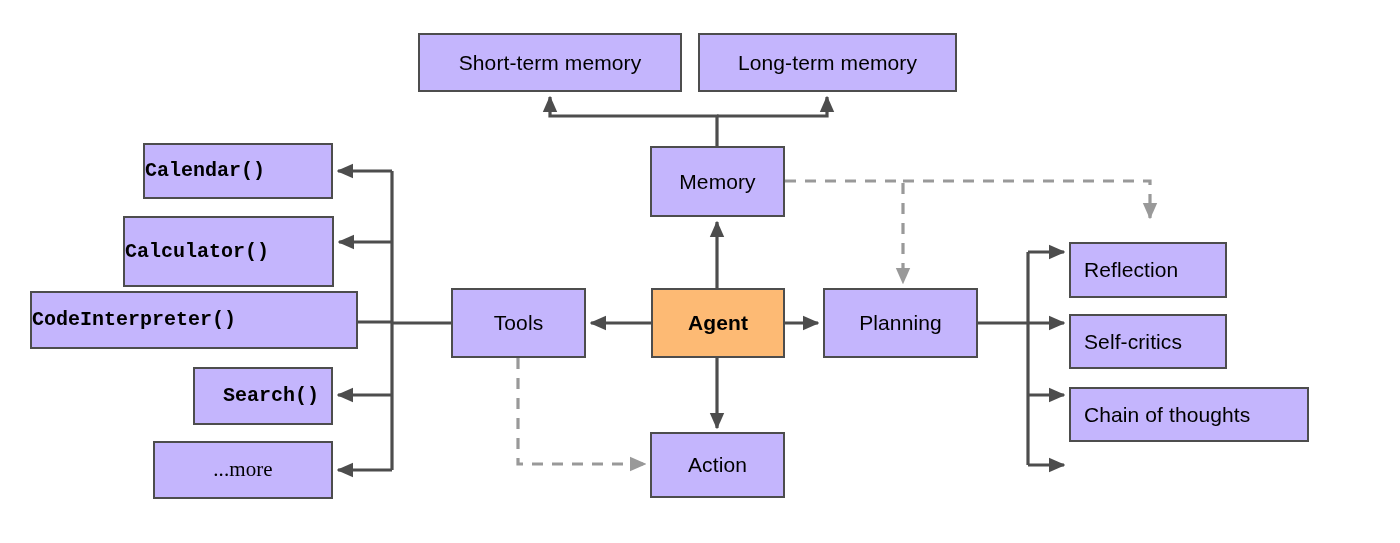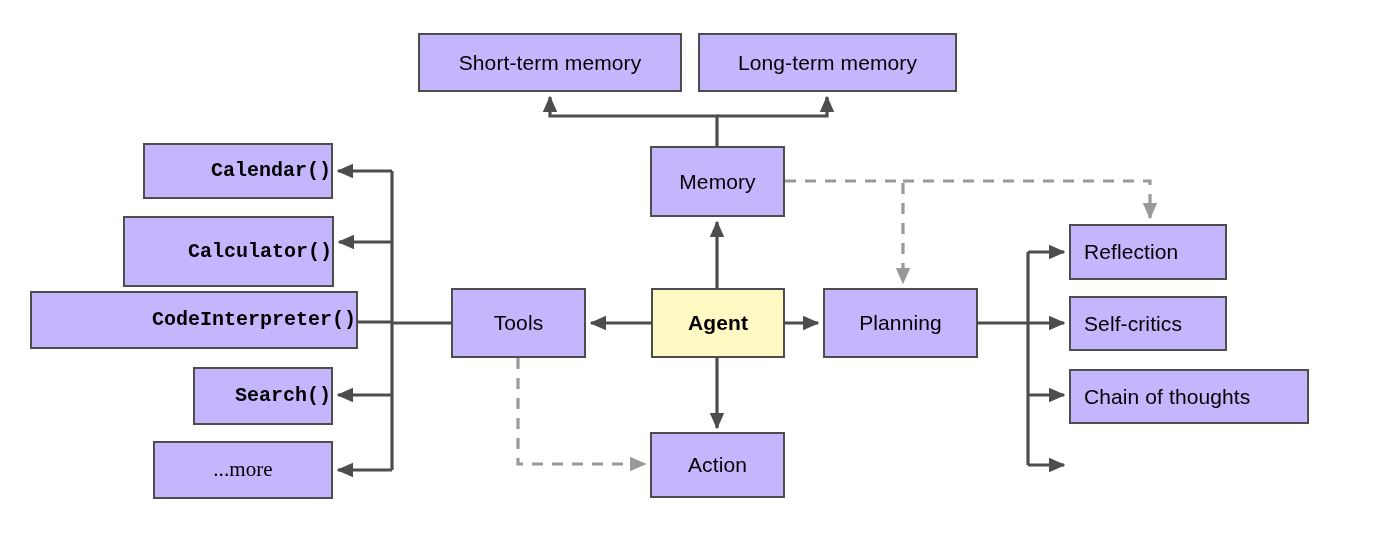--- a/index.html
+++ b/index.html
@@ -34,31 +34,31 @@
     display: flex;
     align-items: center;
     color: #000000;
     font-family: "Liberation Sans", sans-serif;
     font-size: 21px;
     line-height: 1.1;
     white-space: nowrap;
     letter-spacing: 0.1px;
   }
   .node.center { justify-content: center; }
-  .node.left-pad { justify-content: flex-start; padding-left: 13px; }
+  .node.left-pad { justify-content: flex-start; padding-left: 13px; margin-top: 18px; }
   .node.agent {
-    background: #fef9c3;
+    background: #fdba74;
     font-weight: bold;
     justify-content: center;
   }
   .node.mono {
     font-family: "Liberation Mono", "DejaVu Sans Mono", monospace;
     font-weight: bold;
     font-size: 20px;
-    justify-content: flex-end;
+    justify-content: flex-start;
     letter-spacing: 0px;
   }
   .node.more {
     font-family: Liberation Serif, serif;
     font-weight: normal;
     font-size: 21px;
     justify-content: center;
   }
 </style>
 </head>

